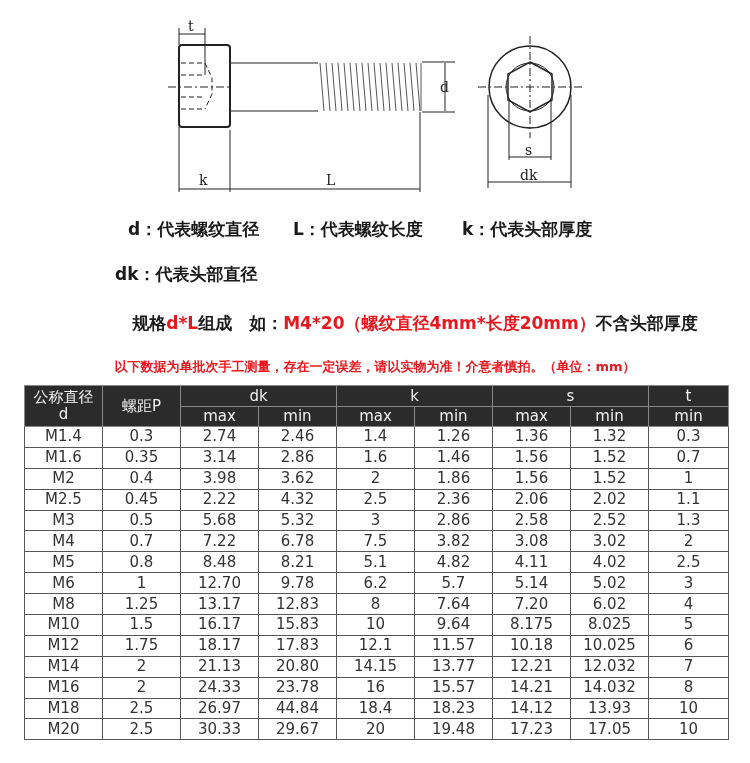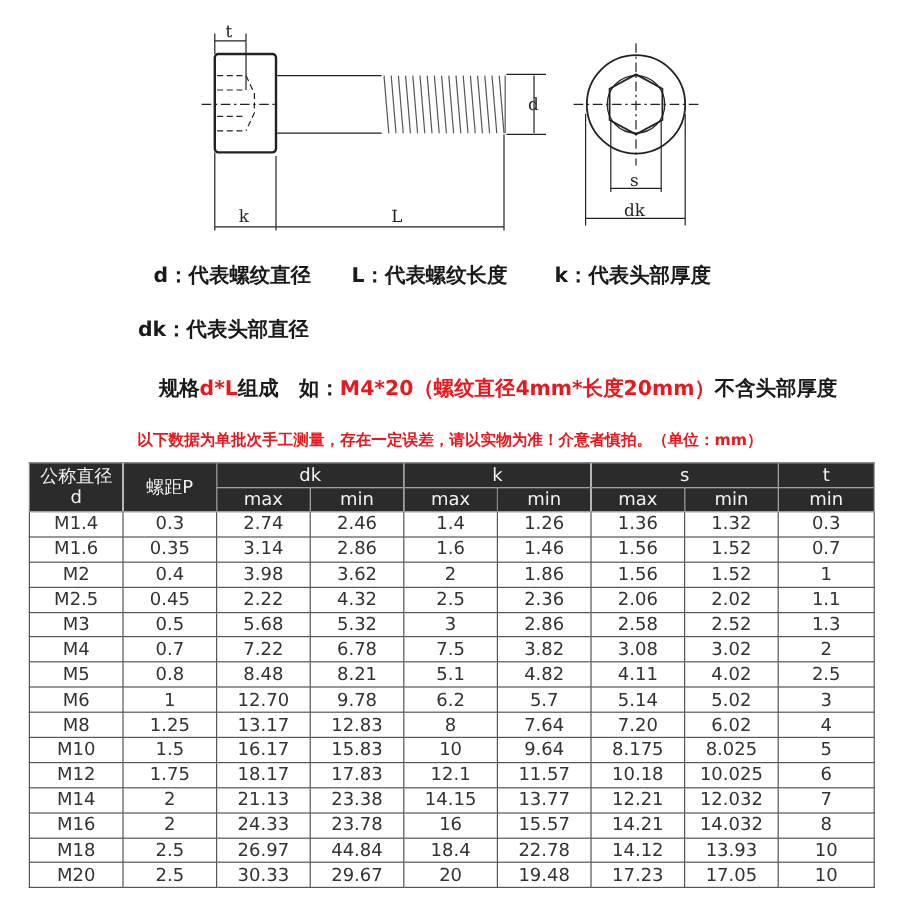--- a/index.html
+++ b/index.html
@@ -279,21 +279,21 @@
         <td>12.1</td>
         <td>11.57</td>
         <td>10.18</td>
         <td>10.025</td>
         <td>6</td>
       </tr>
     <tr>
         <td>M14</td>
         <td>2</td>
         <td>21.13</td>
-        <td>23.38</td>
+        <td>20.80</td>
         <td>14.15</td>
         <td>13.77</td>
         <td>12.21</td>
         <td>12.032</td>
         <td>7</td>
       </tr>
     <tr>
         <td>M16</td>
         <td>2</td>
         <td>24.33</td>
@@ -303,21 +303,21 @@
         <td>14.21</td>
         <td>14.032</td>
         <td>8</td>
       </tr>
     <tr>
         <td>M18</td>
         <td>2.5</td>
         <td>26.97</td>
         <td>44.84</td>
         <td>18.4</td>
-        <td>22.78</td>
+        <td>18.23</td>
         <td>14.12</td>
         <td>13.93</td>
         <td>10</td>
       </tr>
     <tr>
         <td>M20</td>
         <td>2.5</td>
         <td>30.33</td>
         <td>29.67</td>
         <td>20</td>

